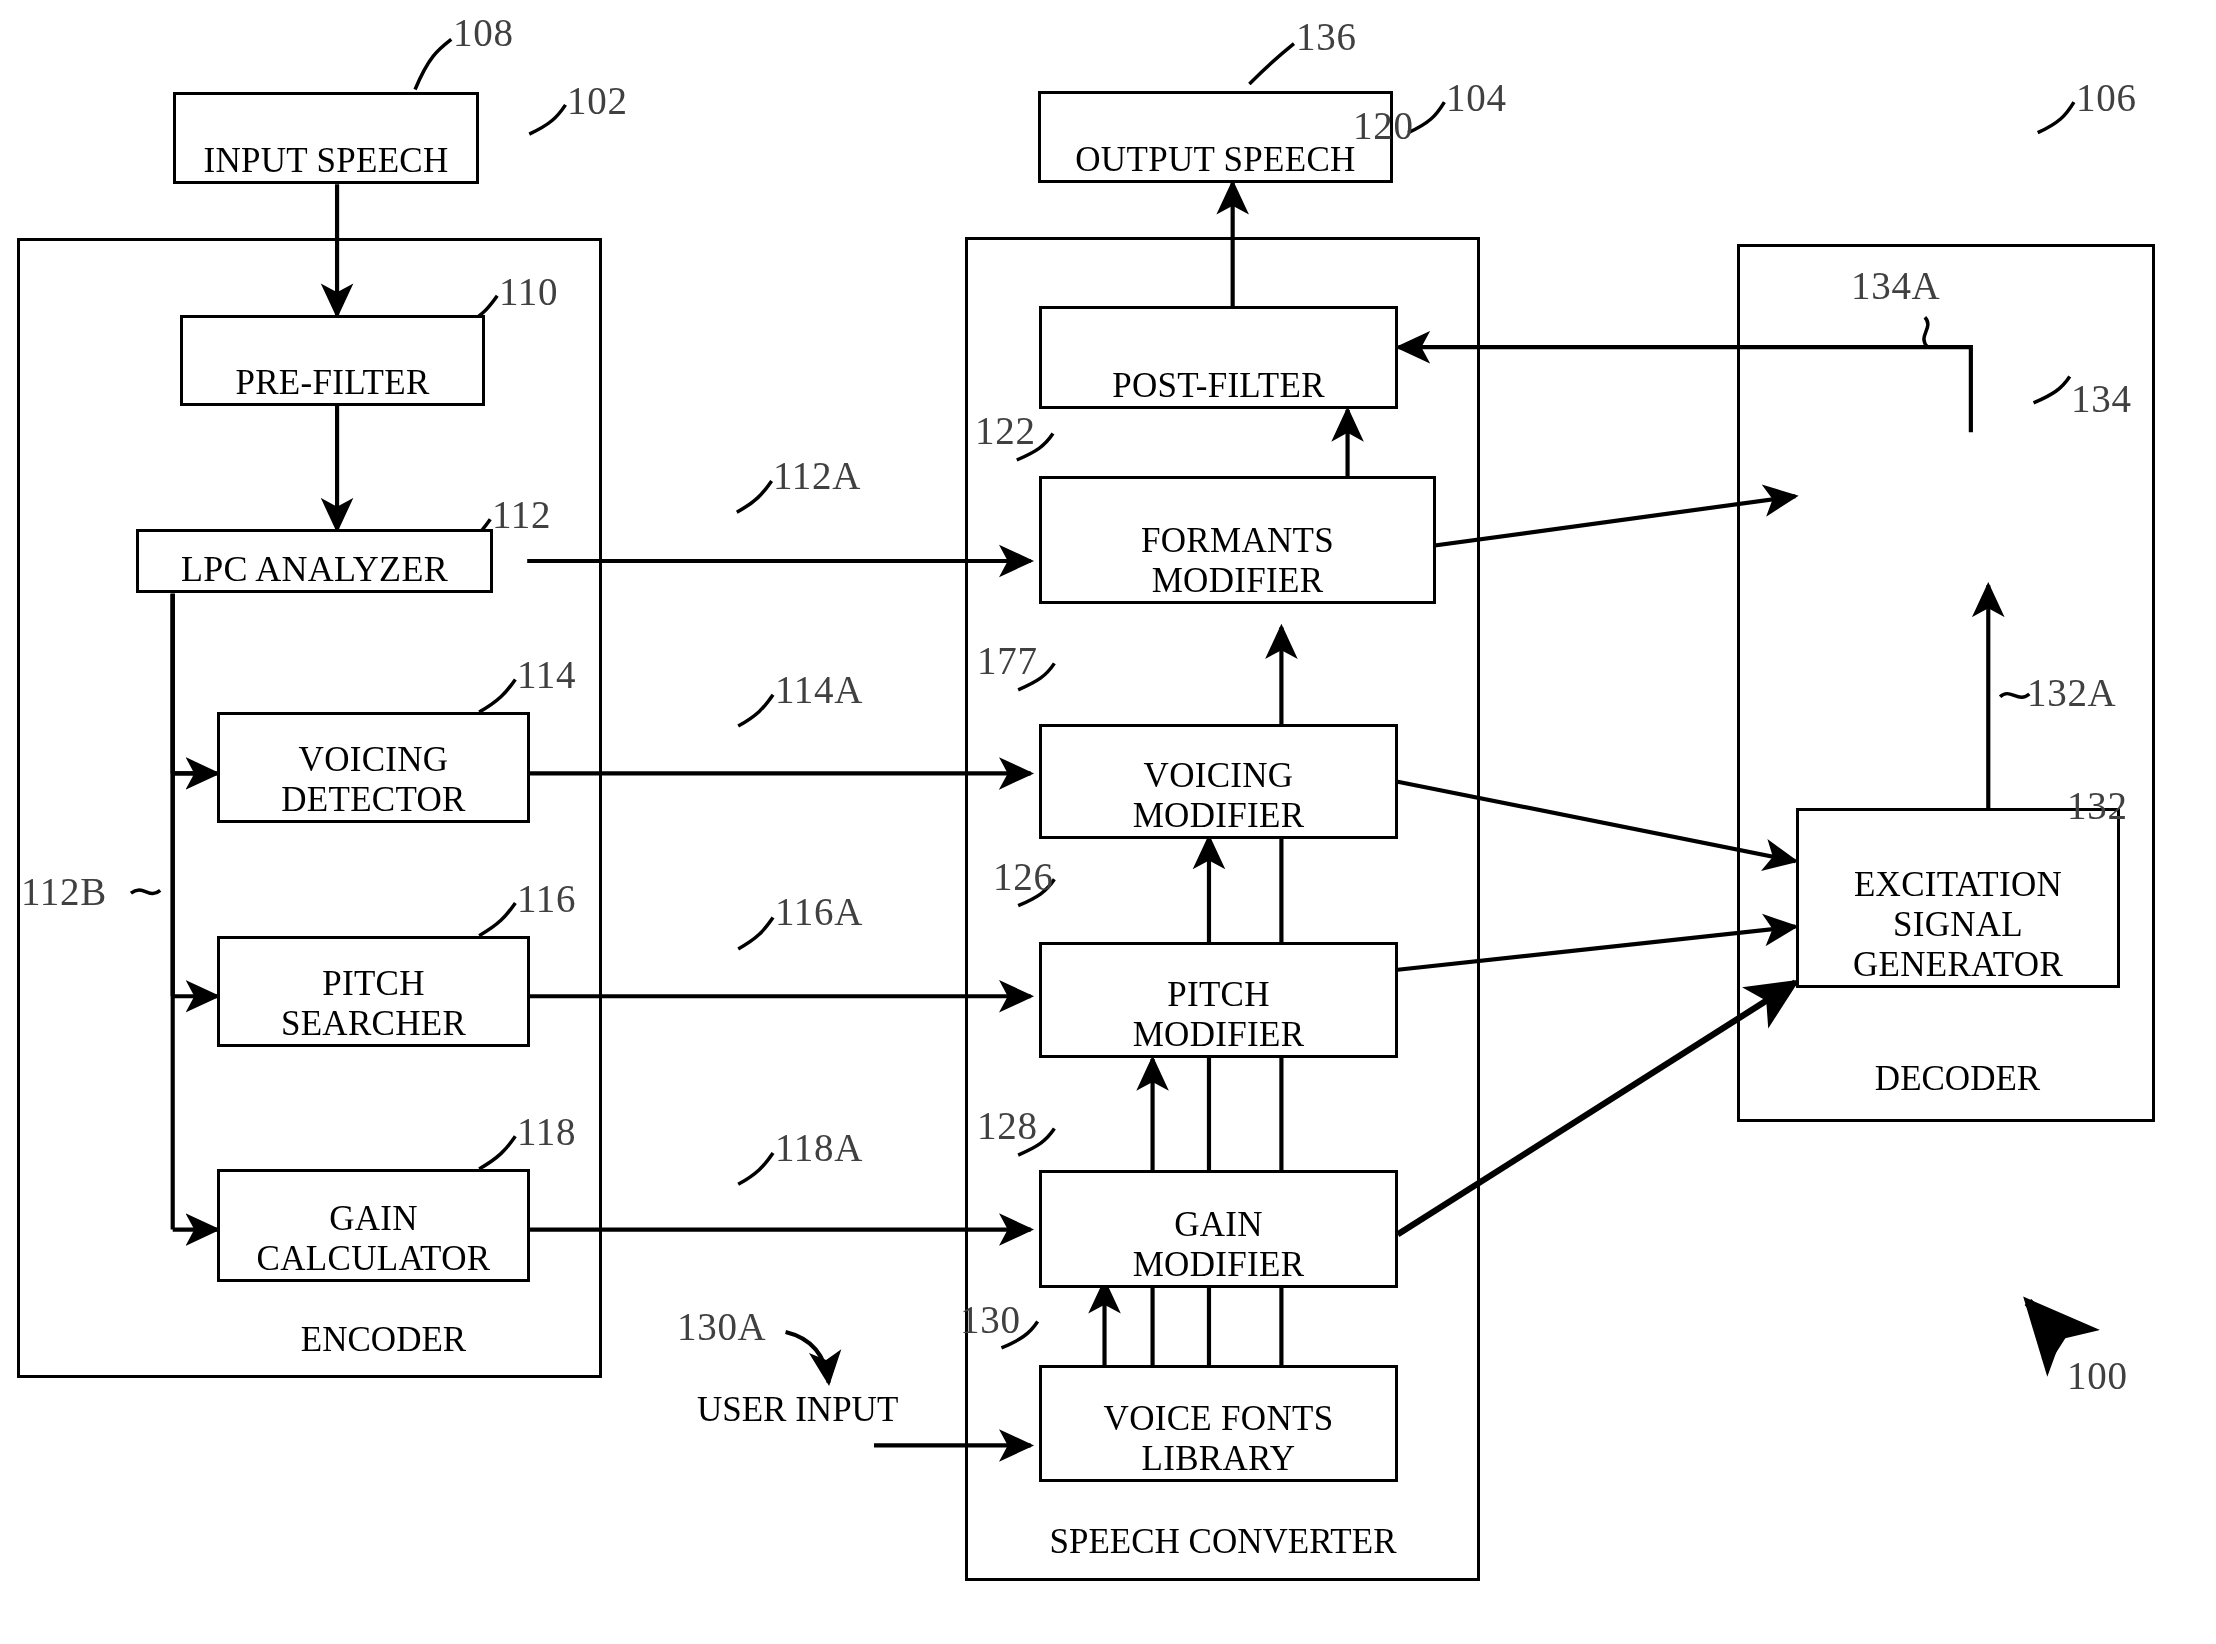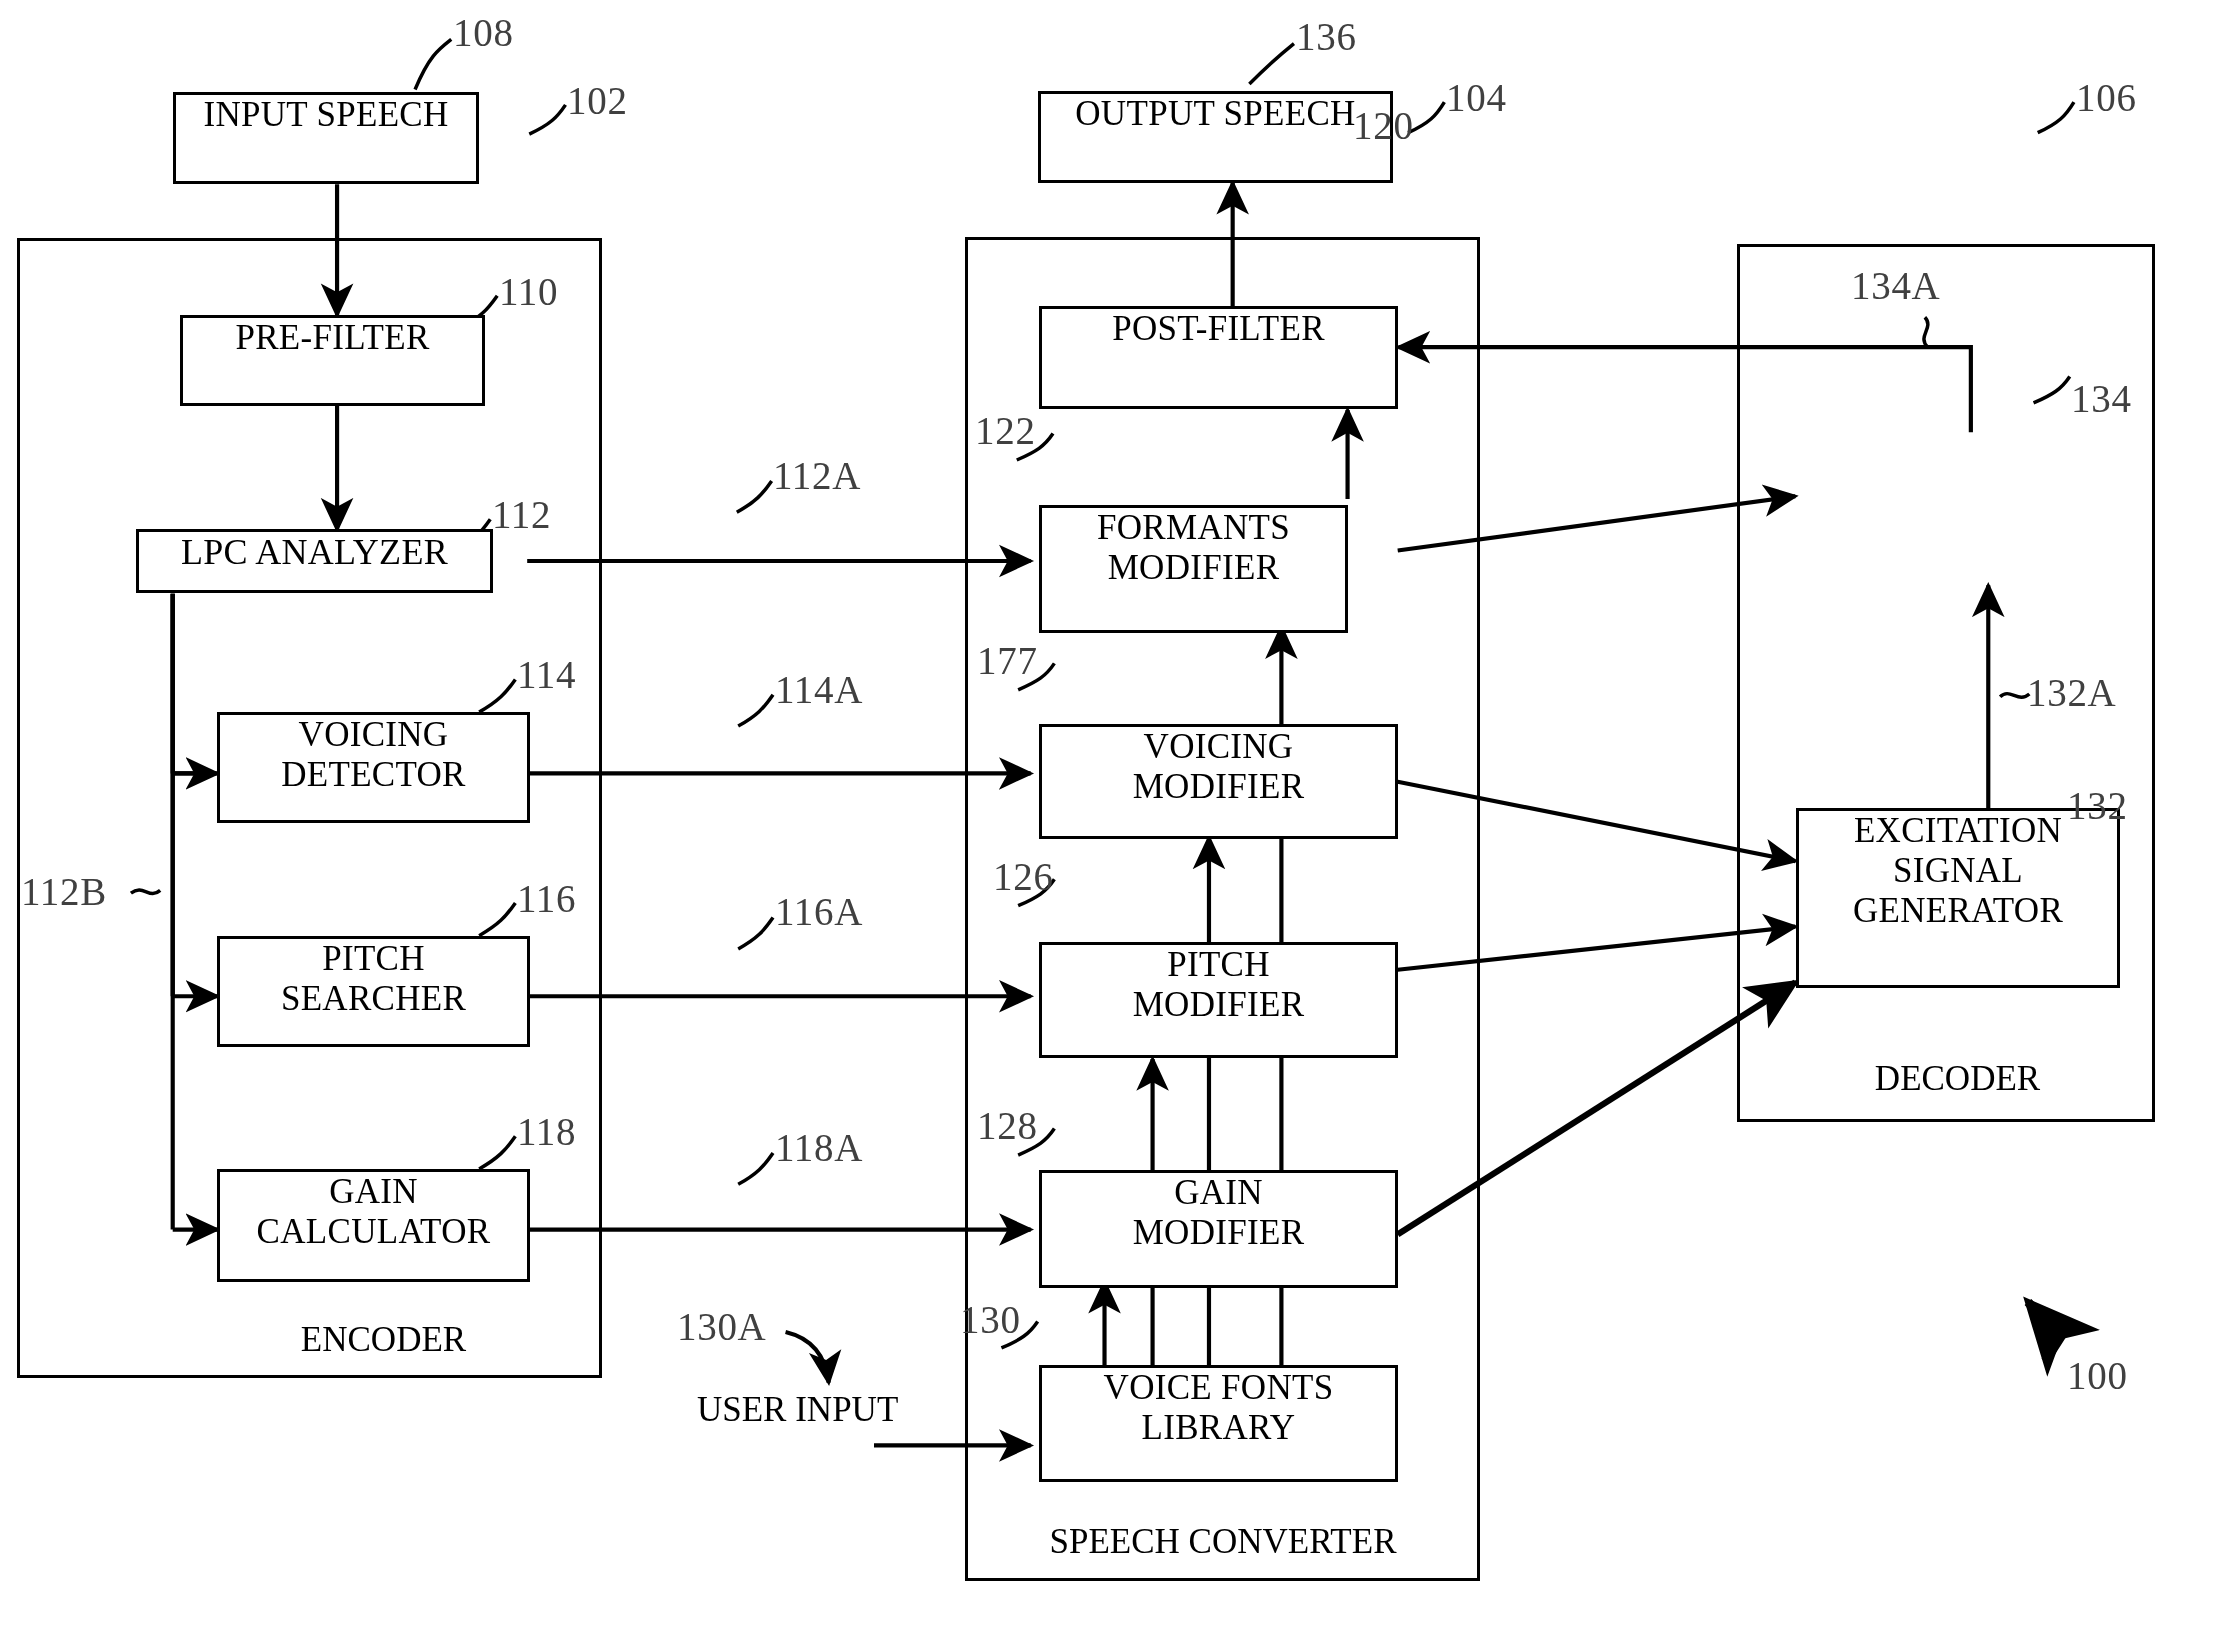--- a/index.html
+++ b/index.html
@@ -26,21 +26,21 @@
   }
   
   .box {
     position: absolute;
     box-sizing: border-box;
     border: 3.5px solid #000;
     background: #fff;
     display: flex;
     flex-direction: column;
     align-items: center;
-    justify-content: flex-start;
+    justify-content: flex-end;
     text-align: center;
     line-height: 1.14;
     color: #000;
     font-size: 35px;
     letter-spacing: 0.3px;
   }
   .box .ln { display: block; white-space: nowrap; }
   .group {
     position: absolute;
     box-sizing: border-box;
@@ -203,21 +203,21 @@
   </div>
 
   <div class="box" style="left:1038px; top:91px; width:355px; height:92px;">
     <span class="ln">OUTPUT SPEECH</span>
   </div>
 
   <div class="box" style="left:1039px; top:306px; width:359px; height:103px;">
     <span class="ln">POST-FILTER</span>
   </div>
 
-  <div class="box" style="left:1039px; top:505px; width:309px; height:128px;">
+  <div class="box" style="left:1039px; top:476px; width:397px; height:128px;">
     <span class="ln">FORMANTS</span>
     <span class="ln">MODIFIER</span>
   </div>
 
   <div class="box" style="left:1039px; top:724px; width:359px; height:115px;">
     <span class="ln">VOICING</span>
     <span class="ln">MODIFIER</span>
   </div>
 
   <div class="box" style="left:1039px; top:942px; width:359px; height:116px;">

